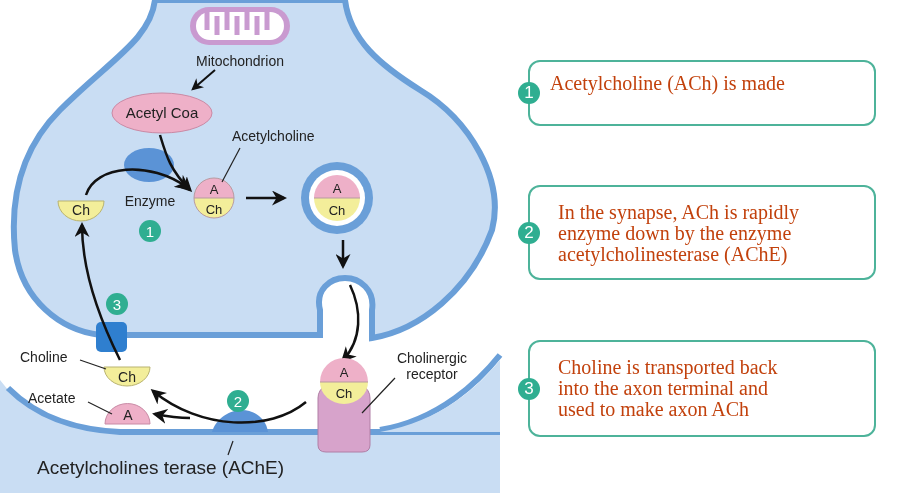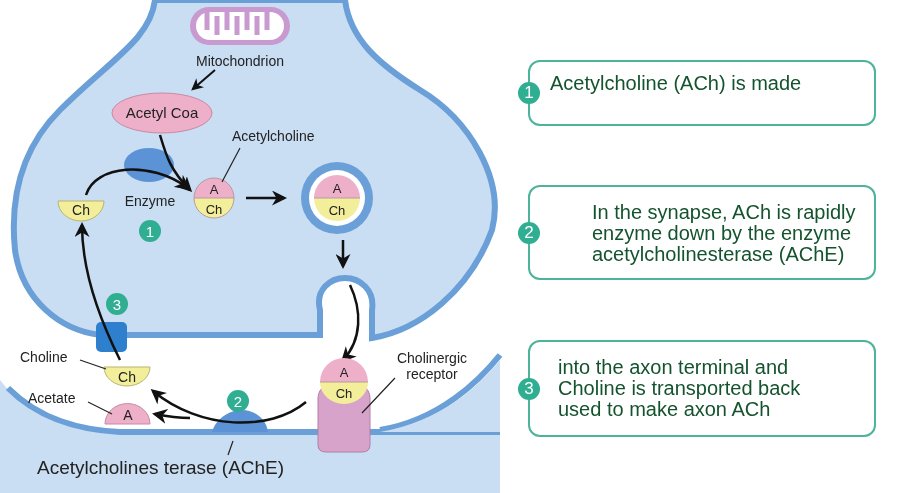--- a/index.html
+++ b/index.html
@@ -1,25 +1,25 @@
 <!DOCTYPE html>
 <html><head>
 <meta charset="utf-8">
 <style>
   html, body { margin:0; padding:0; background:#ffffff; }
   body { width:909px; height:493px; position:relative; overflow:hidden; font-family:"Liberation Sans", sans-serif; }
   #diagram { position:absolute; left:0; top:0; width:909px; height:493px; }
   .lbl { font-family:"Liberation Sans", sans-serif; fill:#222; }
   .note { position:absolute; left:528px; width:348px; border:2.5px solid #4db39a; border-radius:12px; background:#fff; box-sizing:border-box; }
   .note .badge { position:absolute; left:-12px; top:50%; margin-top:-11px; width:22px; height:22px; border-radius:50%; background:#2fae91; color:#fff; font-size:17px; line-height:22px; text-align:center; font-family:"Liberation Sans", sans-serif; }
-  .note .txt { font-family:Liberation Sans, sans-serif; color:#14532d; font-size:20px; line-height:21px; }
+  .note .txt { font-family:Liberation Serif, serif; color:#c2410c; font-size:20px; line-height:21px; }
   #note-1 { top:60px; height:66px; }
   #note-1 .txt { position:absolute; left:20px; top:11px; }
   #note-2 { top:185px; height:95px; }
-  #note-2 .txt { position:absolute; left:28px; top:15px;margin-left:34px; }
+  #note-2 .txt { position:absolute; left:28px; top:15px; }
   #note-3 { top:340px; height:97px; }
   #note-3 .txt { position:absolute; left:28px; top:15px; }
 </style>
 </head>
 <body>
 
 <svg id="diagram" viewBox="0 0 909 493" xmlns="http://www.w3.org/2000/svg">
   <defs>
     <marker id="arr" viewBox="0 0 10 10" refX="8" refY="5" markerWidth="6" markerHeight="6" orient="auto-start-reverse">
       <path d="M0,0 L10,5 L0,10 L3,5 z" fill="#111"></path>
@@ -139,17 +139,17 @@
   <div class="txt">
     <div>In the synapse, ACh is rapidly</div>
     <div>enzyme down by the enzyme</div>
     <div>acetylcholinesterase (AChE)</div>
   </div>
 </div>
 
 <div class="note" id="note-3">
   <div class="badge">3</div>
   <div class="txt">
+    <div>Choline is transported back</div>
     <div>into the axon terminal and</div>
-    <div>Choline is transported back</div>
     <div>used to make axon ACh</div>
   </div>
 </div>
 
 </body></html>

